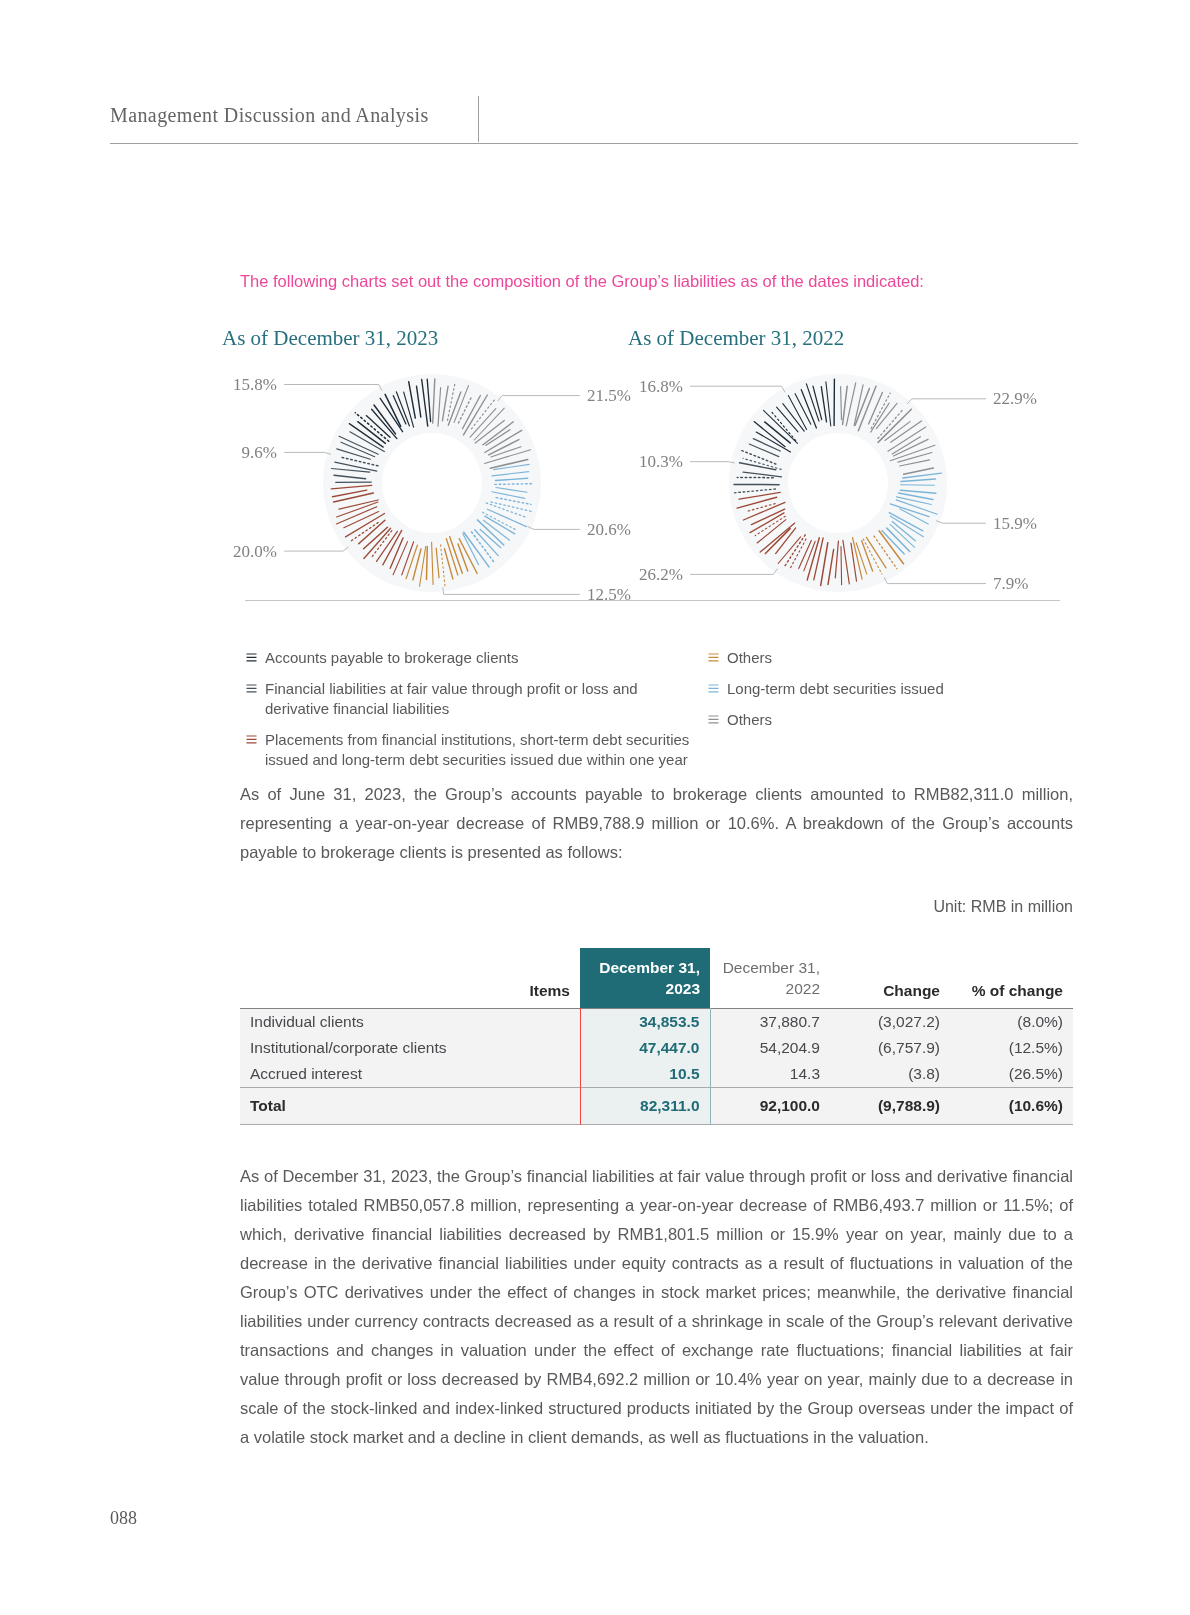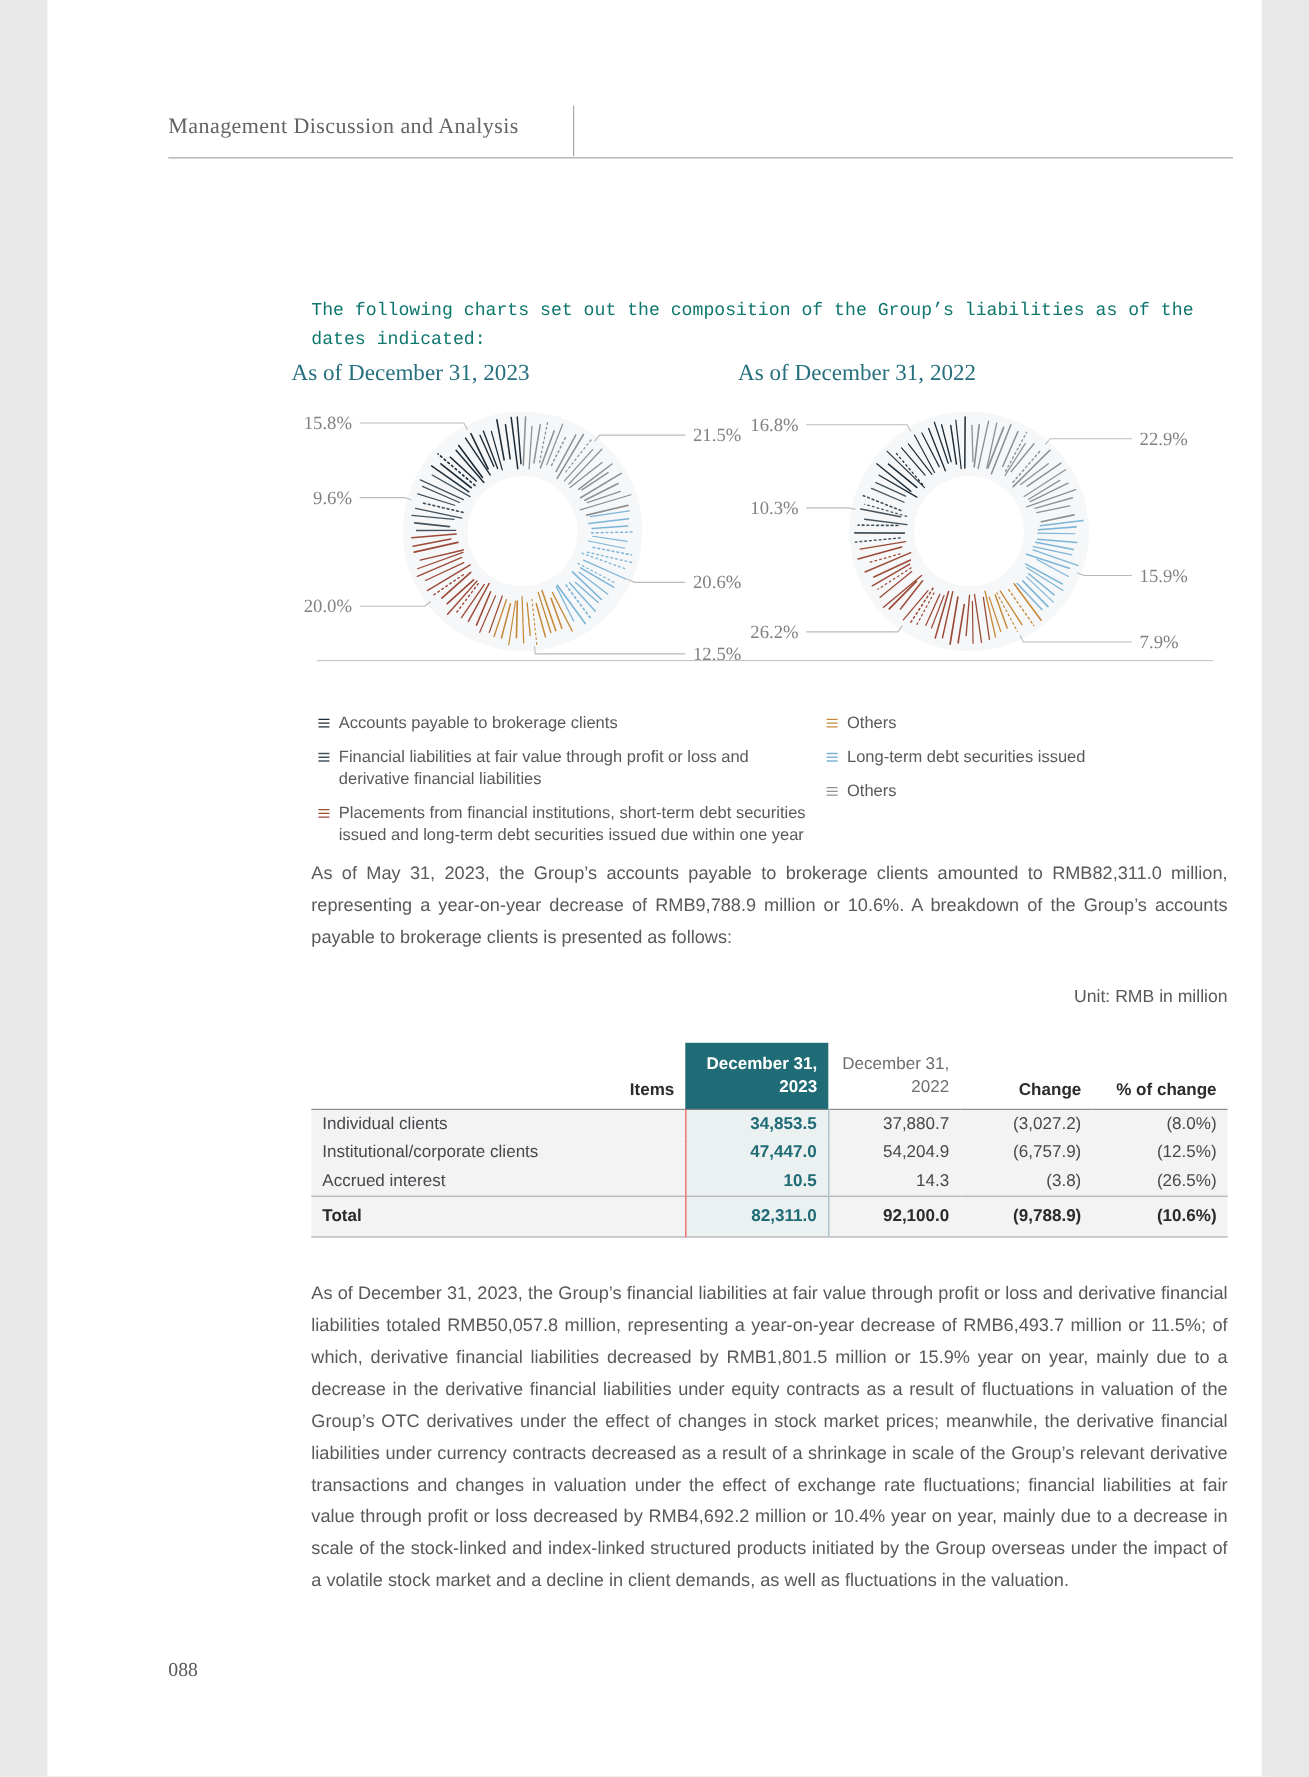--- a/index.html
+++ b/index.html
@@ -1,30 +1,30 @@
 <!DOCTYPE html>
 <html><head>
 <meta charset="utf-8">
 <style>
   html,body{margin:0;padding:0;background:#e8e8e8;}
   .page{
-    position:relative;width:1104px;height:1615px;background:#ffffff;
+    position:relative;width:1190px;height:1615px;background:#ffffff;
     font-family:"Liberation Sans","DejaVu Sans",sans-serif;color:#58595b;
     margin:0 auto;overflow:hidden;
   }
   
   .header-title{
     position:absolute;left:110px;top:104px;font-family:"Liberation Serif","DejaVu Serif",serif;
     font-size:20px;color:#636466;letter-spacing:.4px;
   }
   .header-vline{position:absolute;left:478px;top:96px;width:1px;height:46px;background:#9d9fa2;}
   .header-rule{position:absolute;left:110px;top:143px;width:968px;height:1px;background:#9d9fa2;}
 
   
-  .intro{position:absolute;left:240px;top:268px;width:833px;font-size:16.5px;line-height:27px;color:#0f766e;font-family:Liberation Mono, monospace;}
+  .intro{position:absolute;left:240px;top:268px;width:833px;font-size:16.5px;line-height:27px;color:#ec4899;}
 
   
   .chart-block{position:absolute;top:326px;width:420px;text-align:left;}
   .chart-block.c1{left:222px;}
   .chart-block.c2{left:628px;}
   .chart-title{
     font-family:"Liberation Serif","DejaVu Serif",serif;font-size:21px;color:#26707e;
     margin:0 0 4px 0;font-weight:normal;
   }
   .chart-block svg{display:block;}
@@ -360,21 +360,21 @@
     <div class="legend-item">
       <span class="legend-icon" style="color: rgb(142, 144, 147);">
         <svg width="13" height="13" viewBox="0 0 13 13">
             <path d="M1.5 3h10M1.5 6.4h10M1.5 9.8h10" stroke="currentColor" stroke-width="1.2" fill="none"></path>
           </svg>
       </span>
       <span>Others</span>
     </div>
   </div>
 
-  <div class="para p1">As of May 31, 2023, the Group’s accounts payable to brokerage clients amounted to RMB82,311.0 million, representing a year-on-year decrease of RMB9,788.9 million or 10.6%. A breakdown of the Group’s accounts payable to brokerage clients is presented as follows:</div>
+  <div class="para p1">As of June 31, 2023, the Group’s accounts payable to brokerage clients amounted to RMB82,311.0 million, representing a year-on-year decrease of RMB9,788.9 million or 10.6%. A breakdown of the Group’s accounts payable to brokerage clients is presented as follows:</div>
 
   <div class="unit-note">Unit: RMB in million</div>
 
   <table class="tbl">
     <colgroup>
       <col class="c-item">
         <col class="c-2023">
         <col class="c-2022">
         <col class="c-chg">
         <col class="c-pct">

